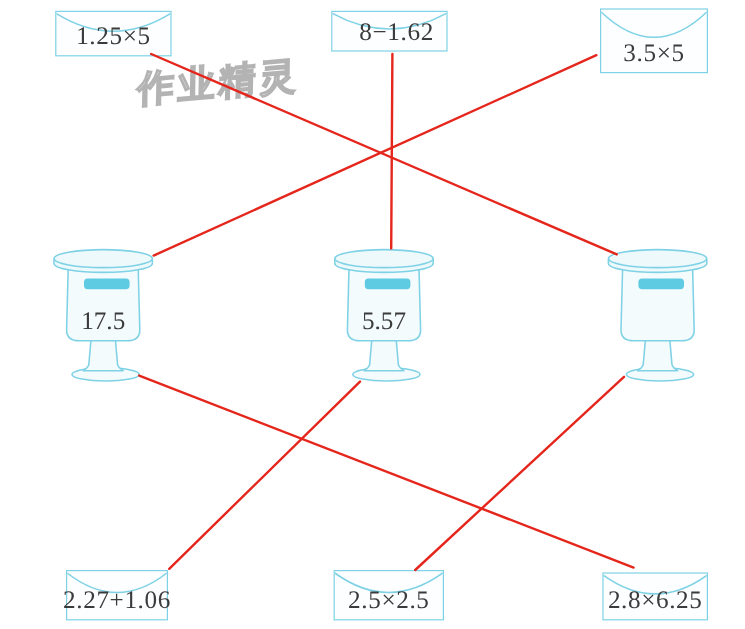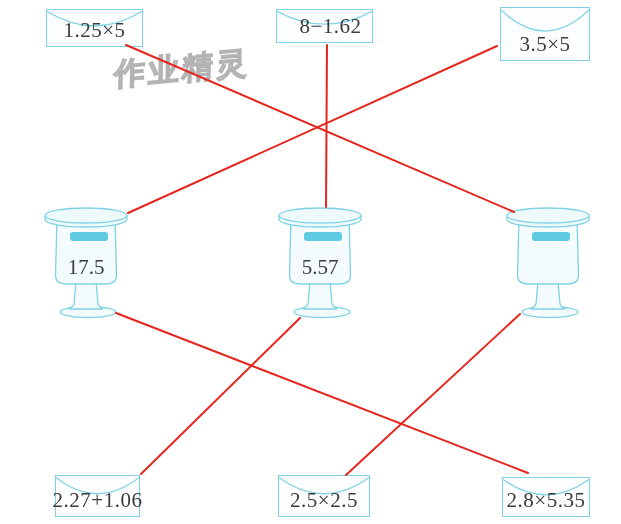--- a/index.html
+++ b/index.html
@@ -126,21 +126,21 @@
   <div class="envelope env-5">
     <svg class="flap" viewBox="0 0 100 40" preserveAspectRatio="none">
         <path d="M0,1.5 Q50,34 100,1.5"></path>
       </svg>
     <span class="label">2.5×2.5</span>
   </div>
   <div class="envelope env-6">
     <svg class="flap" viewBox="0 0 100 40" preserveAspectRatio="none">
         <path d="M0,1.5 Q50,34 100,1.5"></path>
       </svg>
-    <span class="label">2.8×5.35</span>
+    <span class="label">2.8×6.25</span>
   </div>
 
   <svg id="match-lines" class="lines-layer" width="621" height="524" viewBox="0 0 621 524">
       <line x1="126" y1="45" x2="514" y2="212" stroke="#e5261c" stroke-width="2" stroke-linecap="round"></line>
       <line x1="327" y1="45" x2="326" y2="207" stroke="#e5261c" stroke-width="2" stroke-linecap="round"></line>
       <line x1="497" y1="46" x2="128" y2="213" stroke="#e5261c" stroke-width="2" stroke-linecap="round"></line>
       <line x1="116" y1="313" x2="528" y2="473" stroke="#e5261c" stroke-width="2" stroke-linecap="round"></line>
       <line x1="300" y1="318" x2="141" y2="474" stroke="#e5261c" stroke-width="2" stroke-linecap="round"></line>
       <line x1="520" y1="314" x2="346" y2="475" stroke="#e5261c" stroke-width="2" stroke-linecap="round"></line>
     </svg>

